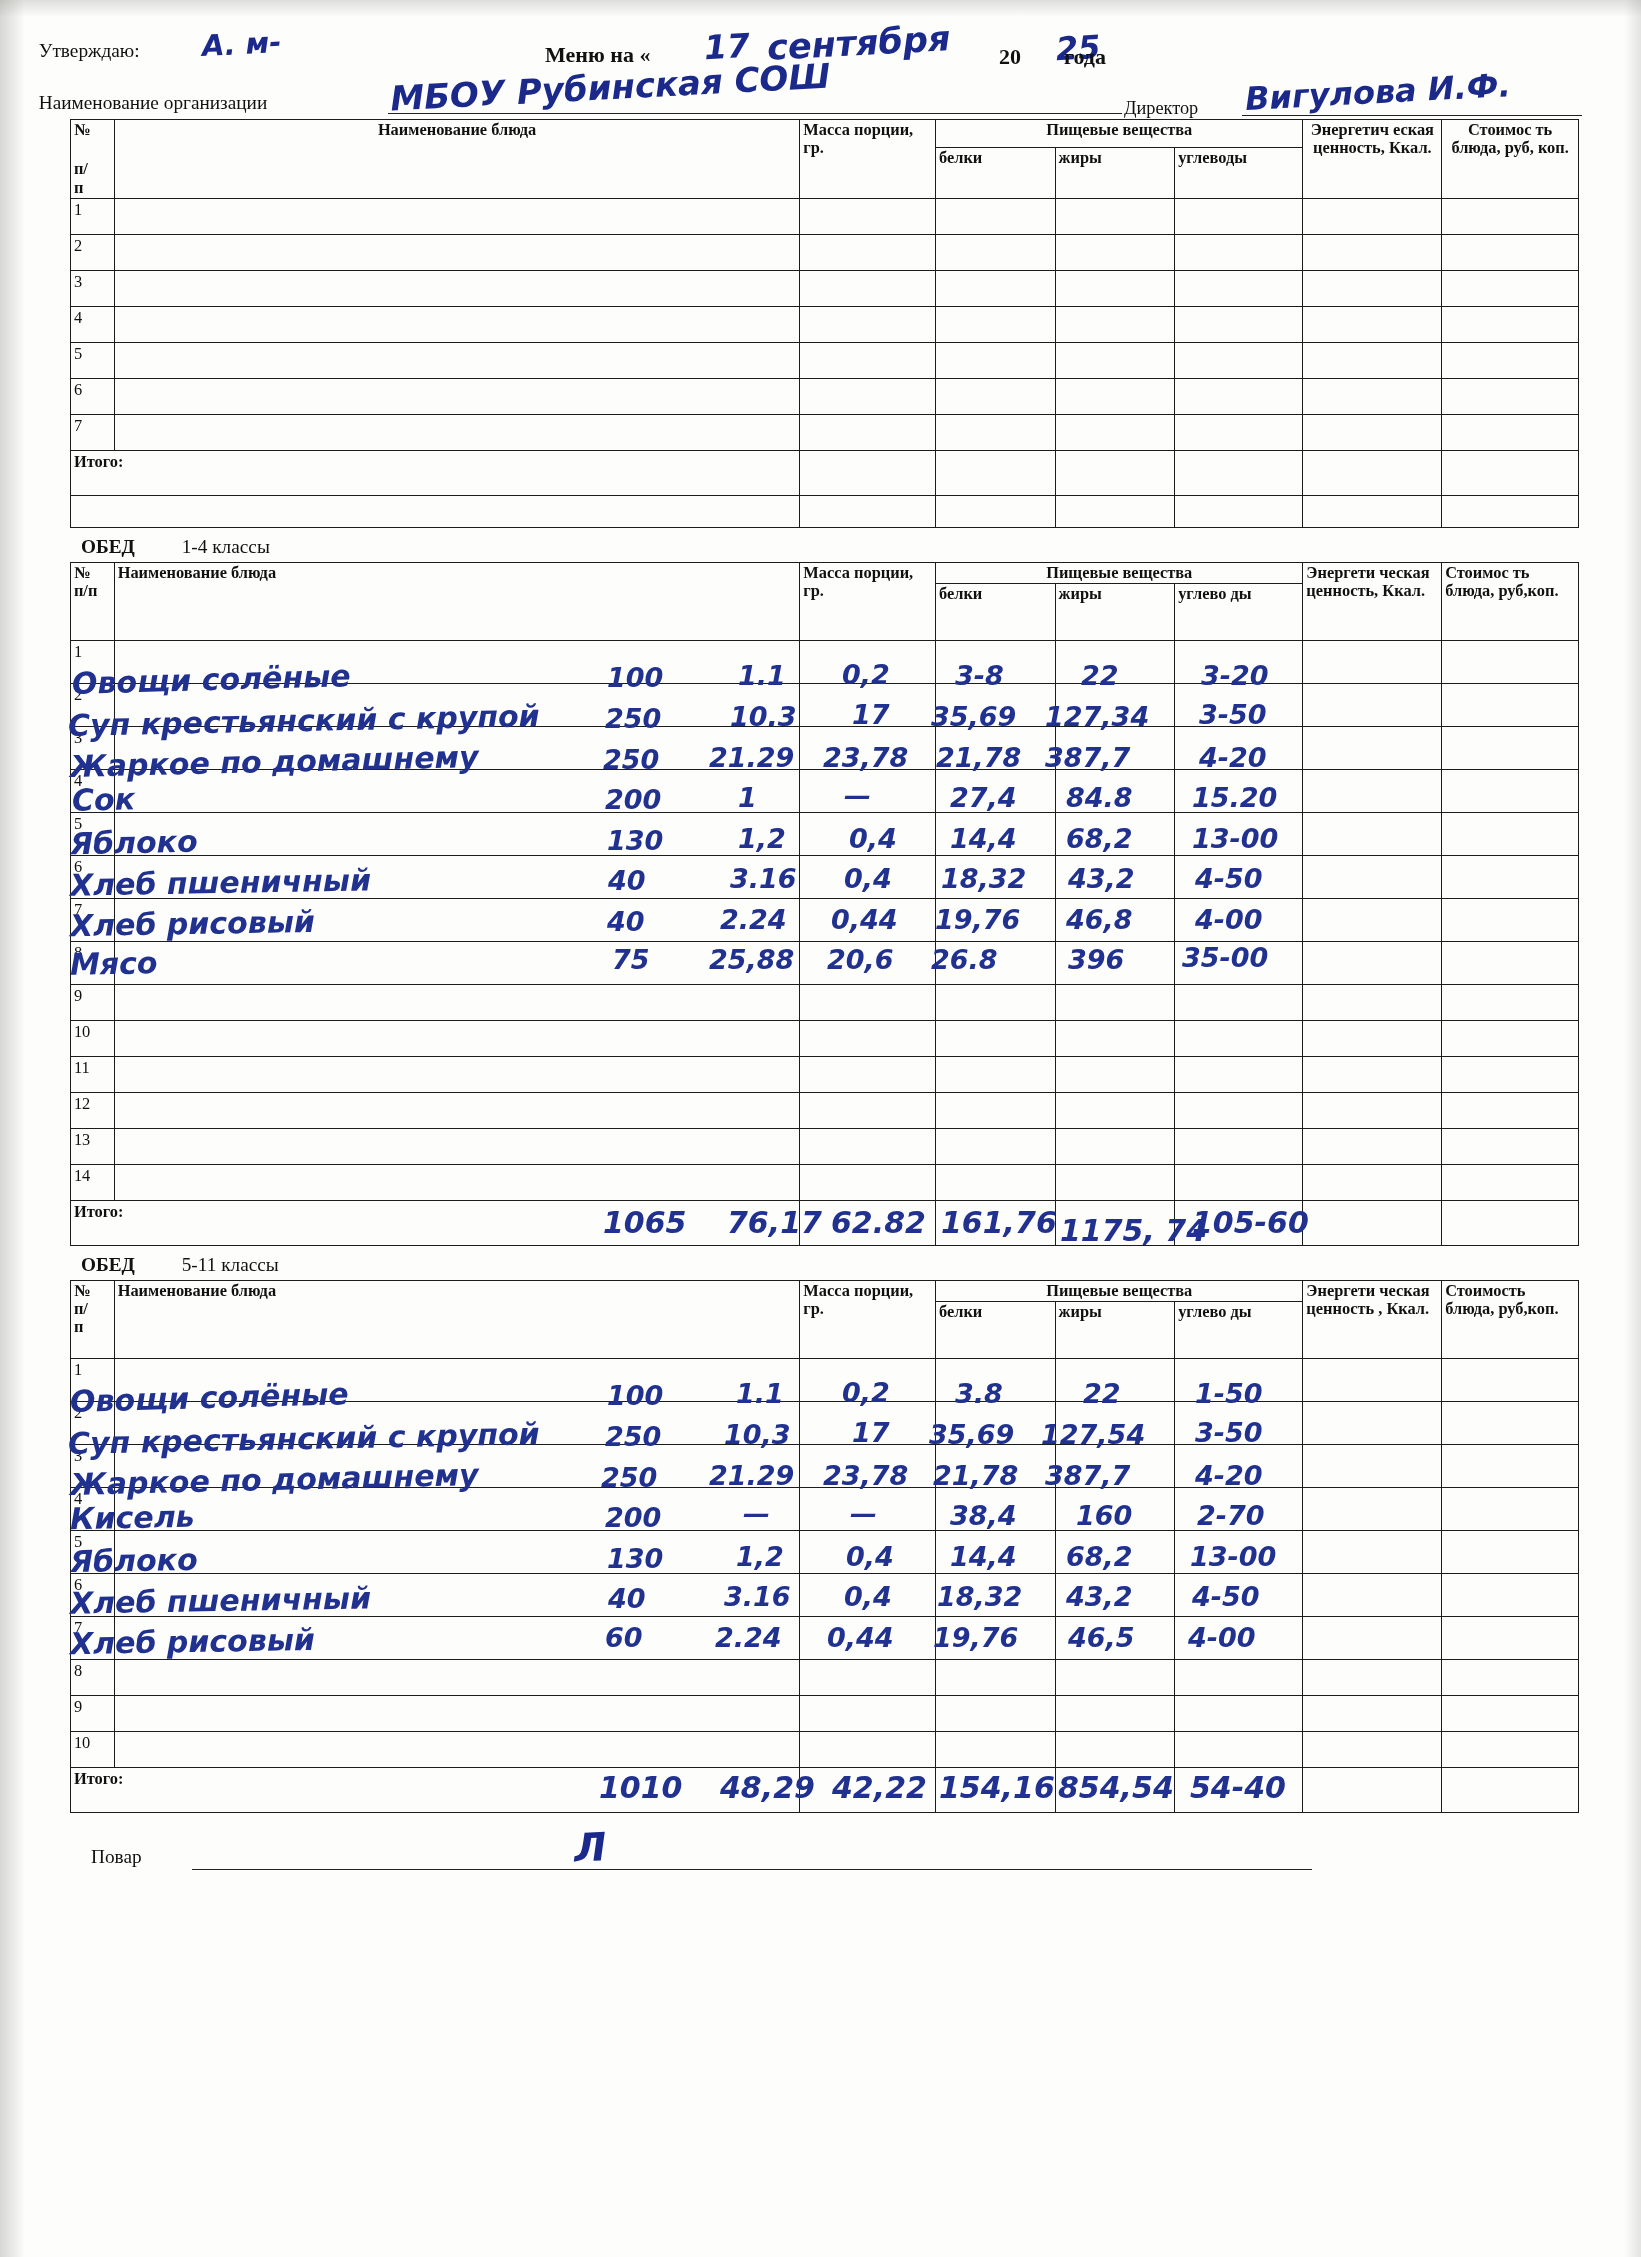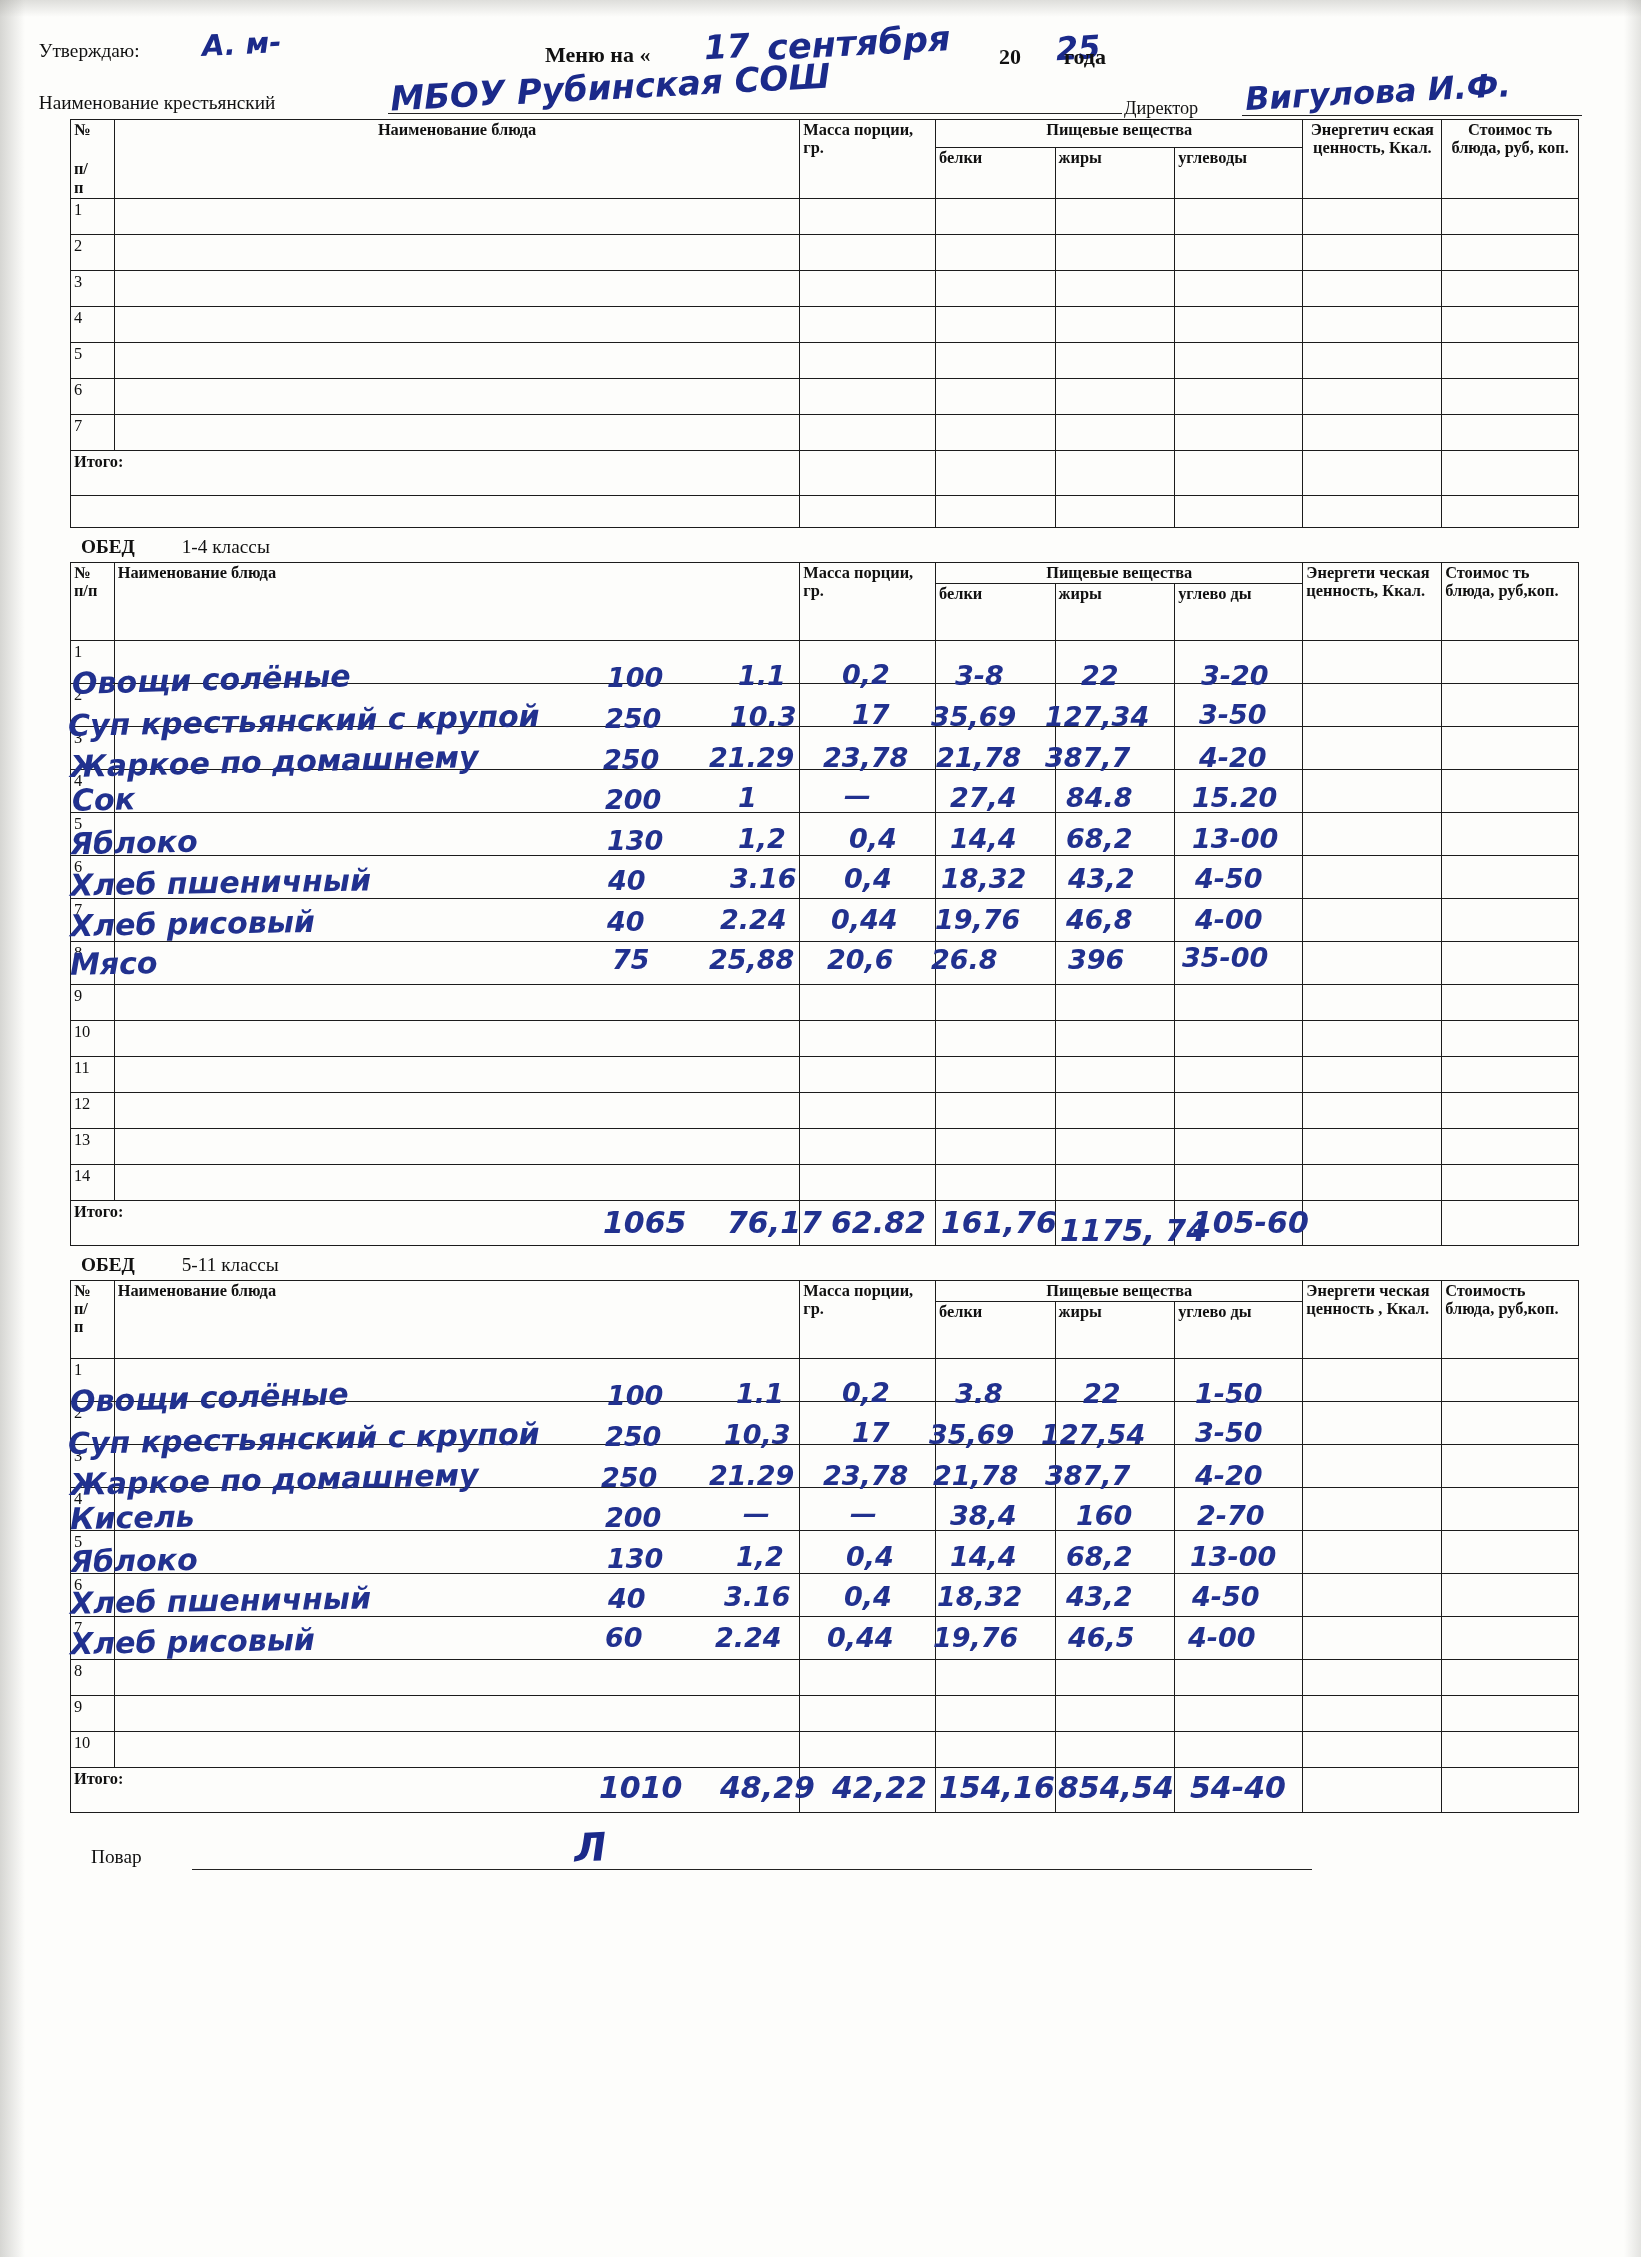--- a/index.html
+++ b/index.html
@@ -249,21 +249,21 @@
         <span>Меню на «</span>
       </div>
       <div class="date-day hw">17</div>
       <div class="date-month hw">сентября</div>
       <div class="year-20">20</div>
       <div class="date-year hw">25</div>
       <div class="year-word">года</div>
     </div>
 
     <div class="hdr-row2">
-      <div class="org-label">Наименование крестьянский</div>
+      <div class="org-label">Наименование организации</div>
       <div class="org-underline"></div>
       <div class="org-value hw">МБОУ Рубинская СОШ</div>
       <div class="dir-label">Директор</div>
       <div class="dir-underline"></div>
       <div class="dir-value hw">Вигулова И.Ф.</div>
     </div>
 
 
     <table class="menu">
       <colgroup>

